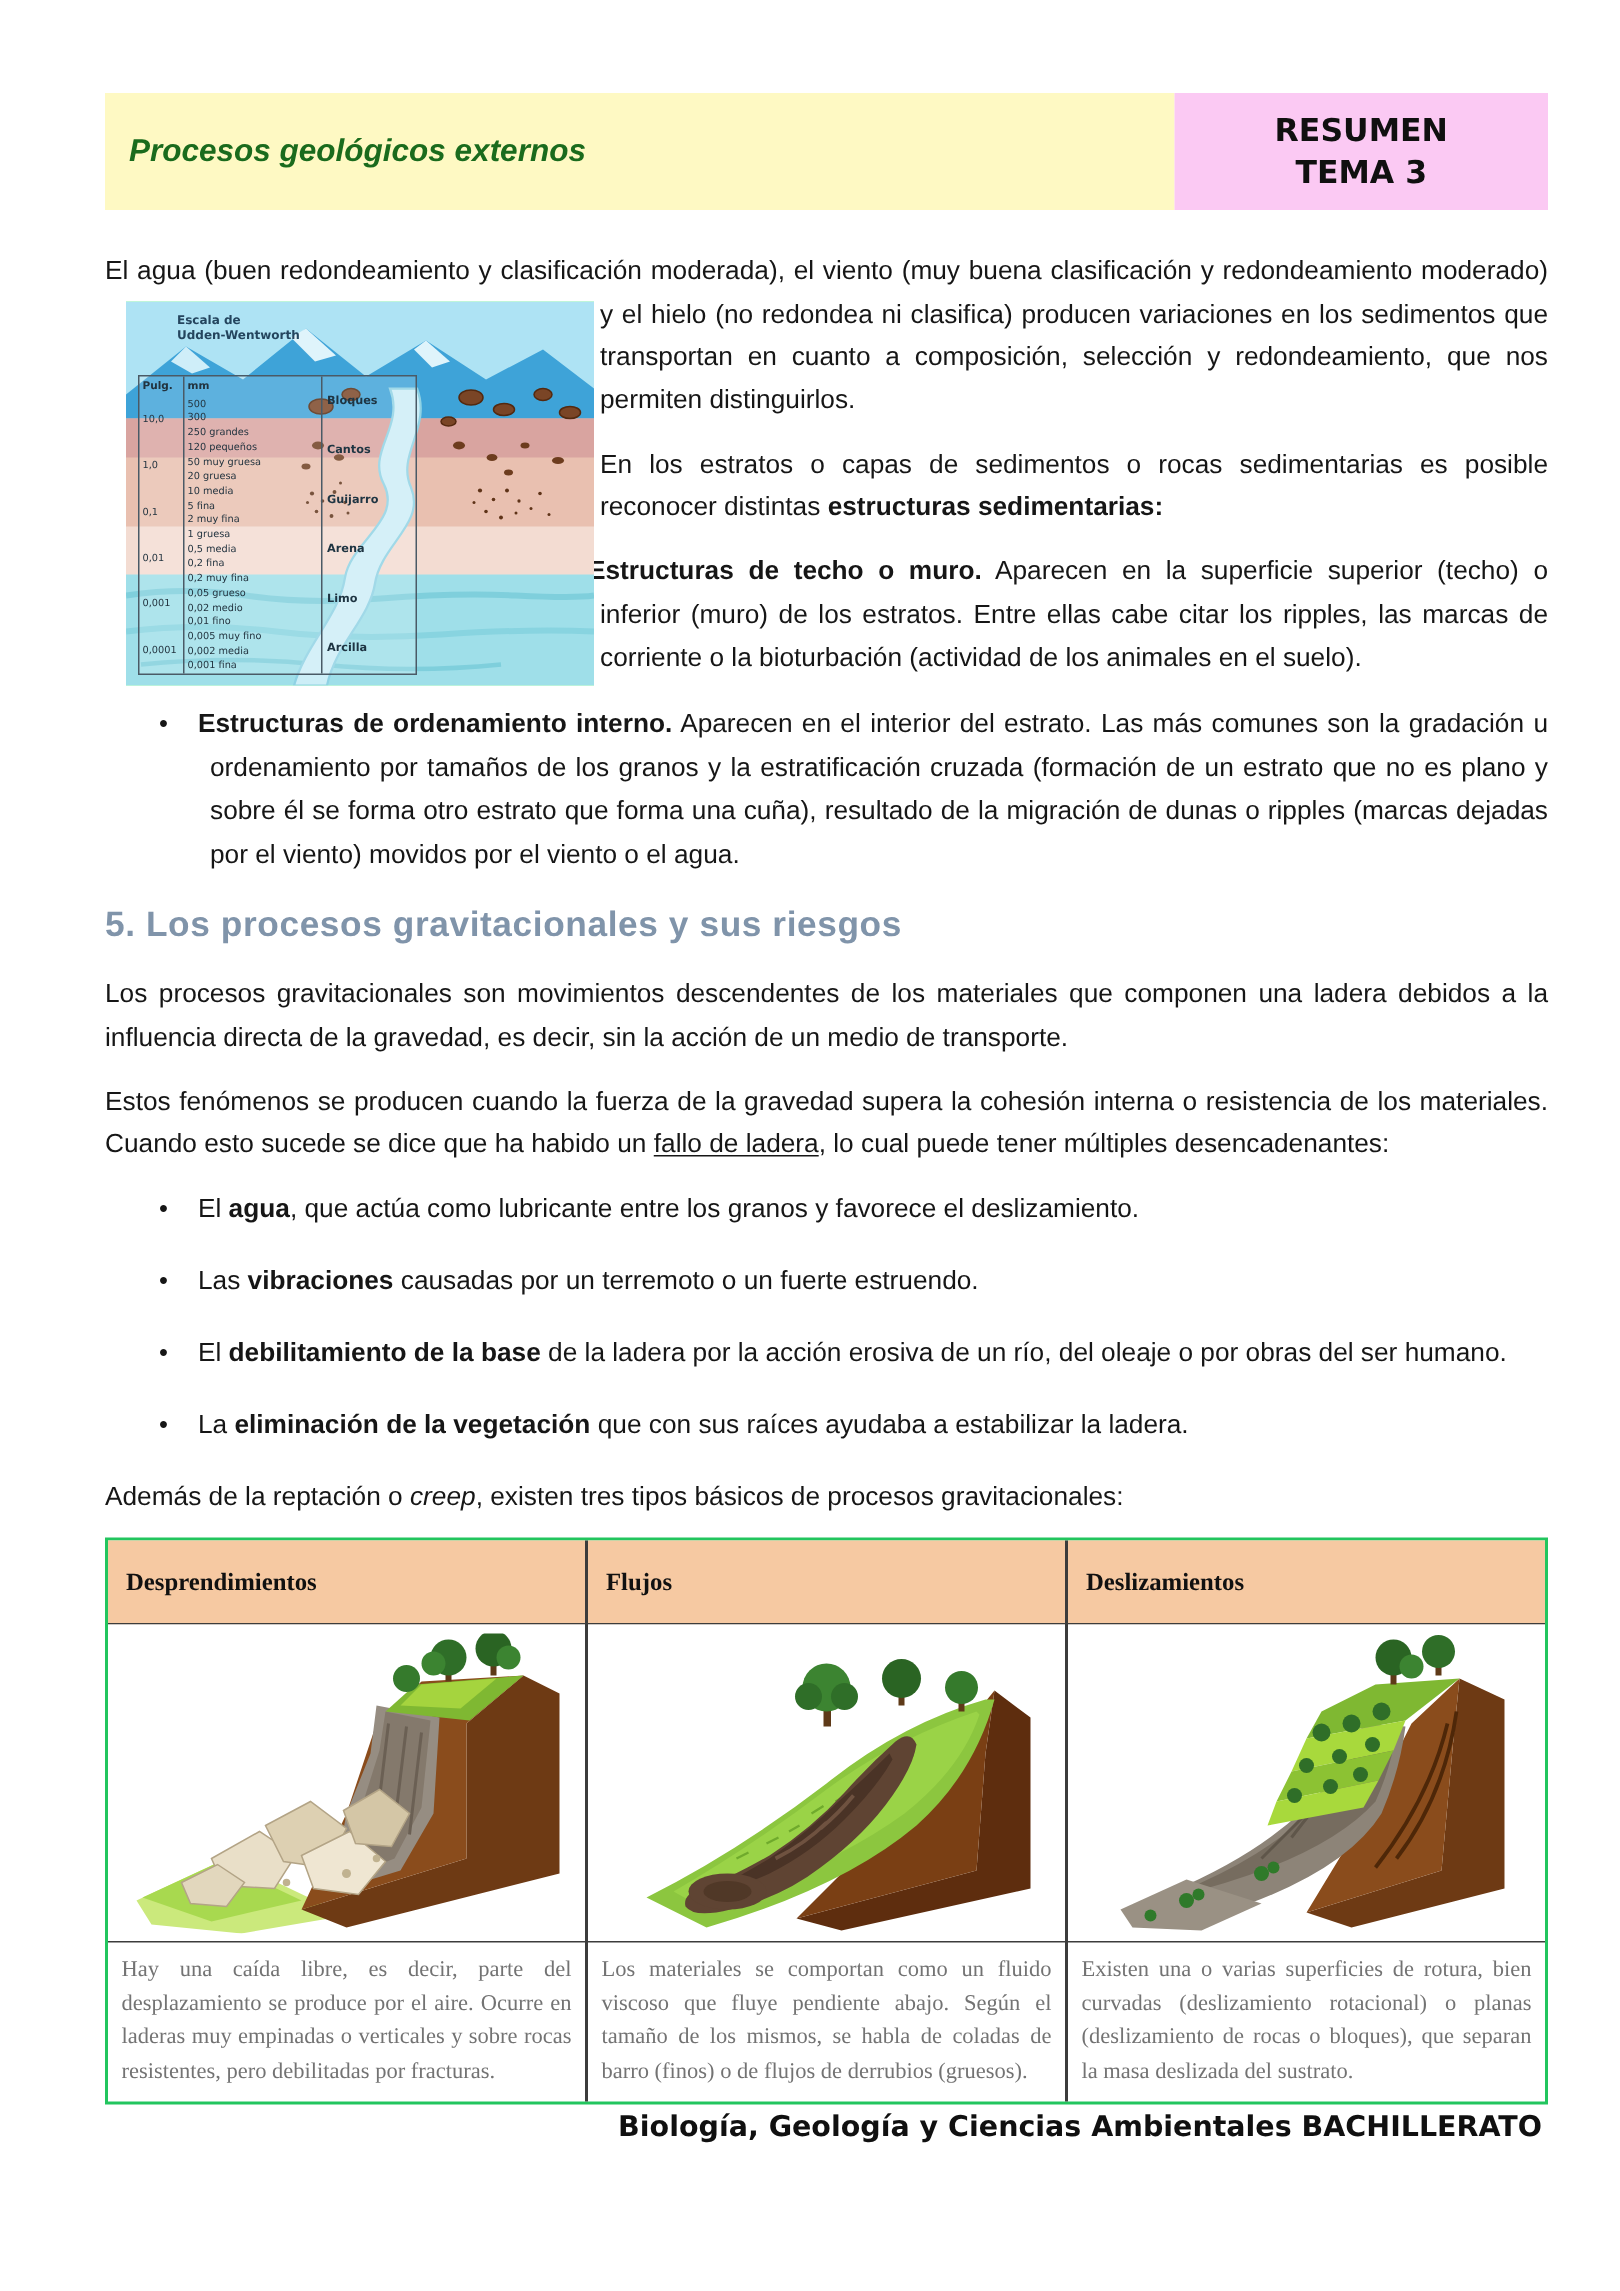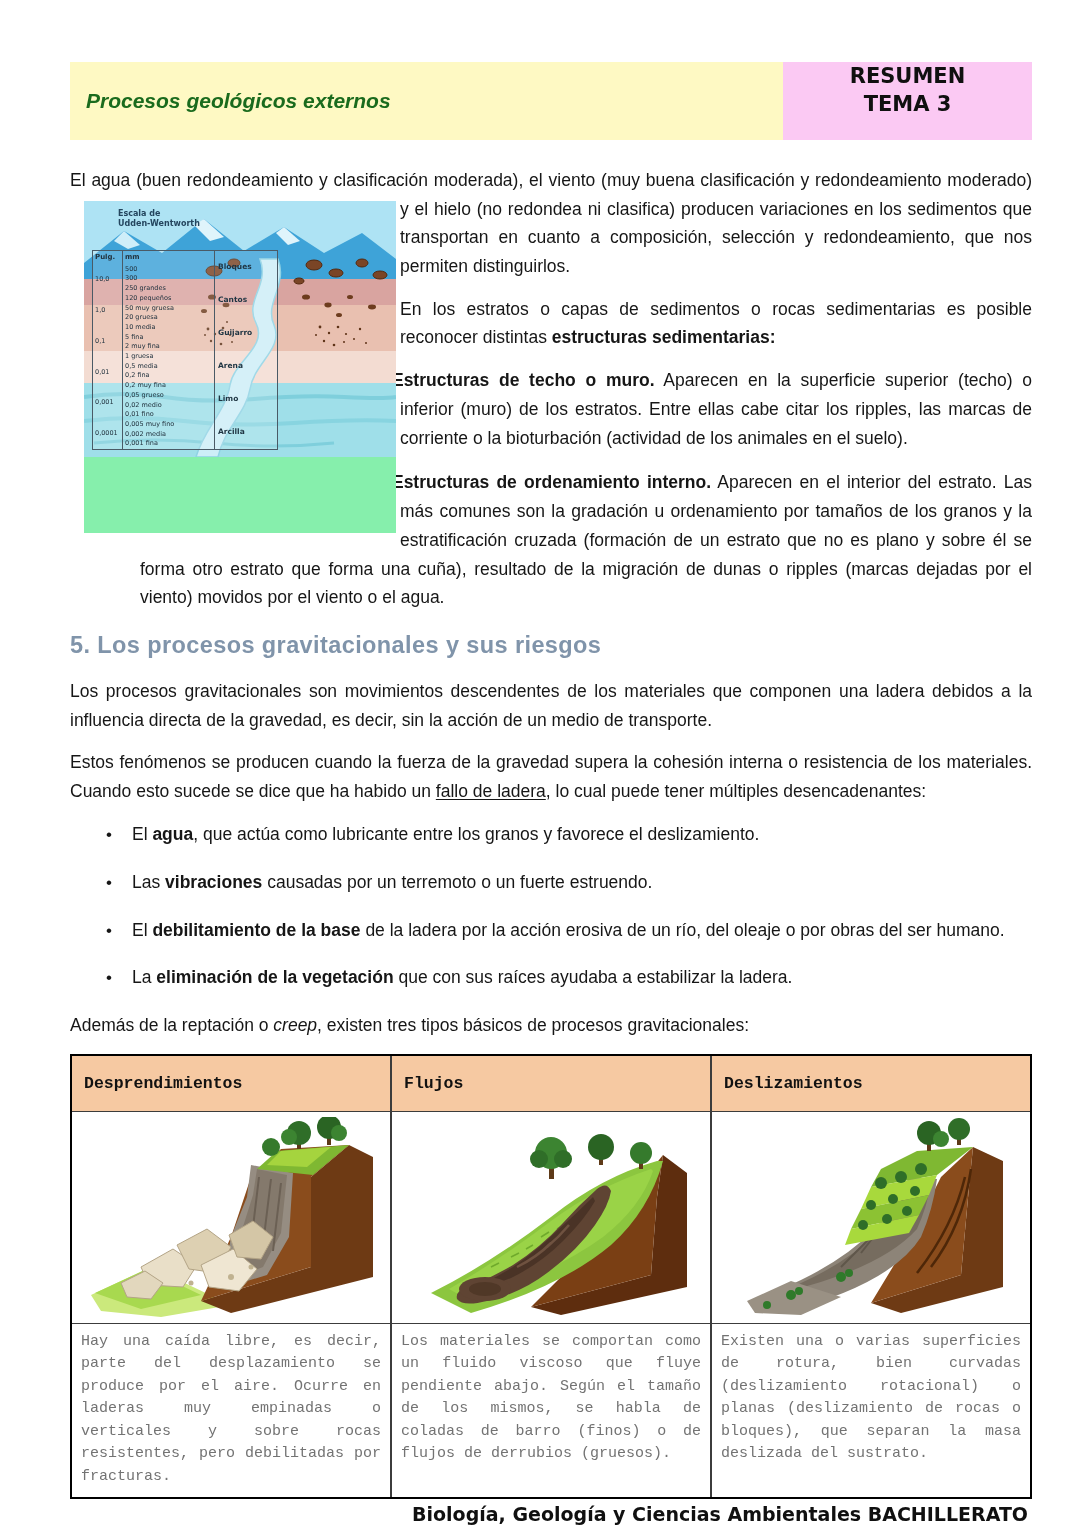--- a/index.html
+++ b/index.html
@@ -13,33 +13,33 @@
   
   .hdr { display:flex; width:962px; }
   .hdr-green {
     flex:1; background:#fef9c3; height:78px; display:flex; align-items:center;
     padding-left:16px;
     font-style:italic;
   }
   .hdr-green span { color:#1a6b1d; font-weight:bold; font-size:21px; }
   .hdr-pink {
     width:249px; background:#fbc9f3; height:78px; display:flex; flex-direction:column;
-    justify-content:flex-start; align-items:center;
+    justify-content:center; align-items:center;
     font-family:"DejaVu Sans", sans-serif;
   }
   .hdr-pink span { color:#101010; font-weight:bold; font-size:21px; line-height:1.35; }
 
   
   .content { width:962px; margin-top:26px; }
   p.body, li.body { font-size:17.5px; line-height:1.64; text-align:justify; }
   p.body { margin-bottom:14px; }
 
   
   .fig {
-    float:left; width:312px; height:332px; margin:6px 4px 8px 14px;
+    float:left; width:312px; height:256px; margin:6px 4px 8px 14px;
     position:relative; background:#86efac; overflow:hidden;
   }
   .fig svg { position:absolute; left:0; top:0; }
   .scale-panel {
     position:absolute; left:8px; top:8px; width:186px; bottom:10px;
     font-family:"DejaVu Sans", sans-serif; color:#22333f;
   }
   .sp-head { font-size:8px; line-height:1.25; font-weight:bold; color:#24455e; padding-left:26px; }
   .sp-cols {
     display:flex; height:200px; margin-top:21px;
@@ -66,22 +66,22 @@
   h2.sec {
     color:#8094aa; font-size:23.5px; font-weight:bold; letter-spacing:0.4px;
     margin:20px 0 18px 0; clear:both;
   }
   ul.trig { margin:4px 0 16px 0; }
   ul.trig li { margin-bottom:19px; }
   u { text-underline-offset:2px; }
 
   
   .ptable {
-    width:962px; margin-top:14px; border:2px solid #000000; display:flex;
-    font-family:Liberation Mono, monospace;
+    width:962px; margin-top:14px; border:2px solid #22c55e; display:flex;
+    font-family:Liberation Serif, serif;
   }
   .t-col { flex:1; display:flex; flex-direction:column; min-width:0; }
   .t-col + .t-col { border-left:2px solid #3c3c3c; }
   .t-head {
     background:#f6c9a2; height:56px; display:flex; align-items:center;
     padding-left:12px; font-weight:bold; font-size:16.5px; color:#111;
     border-bottom:1.5px solid #3c3c3c;
   }
   .t-img {
     height:212px; background:#ffffff; display:flex; align-items:center; justify-content:center;

